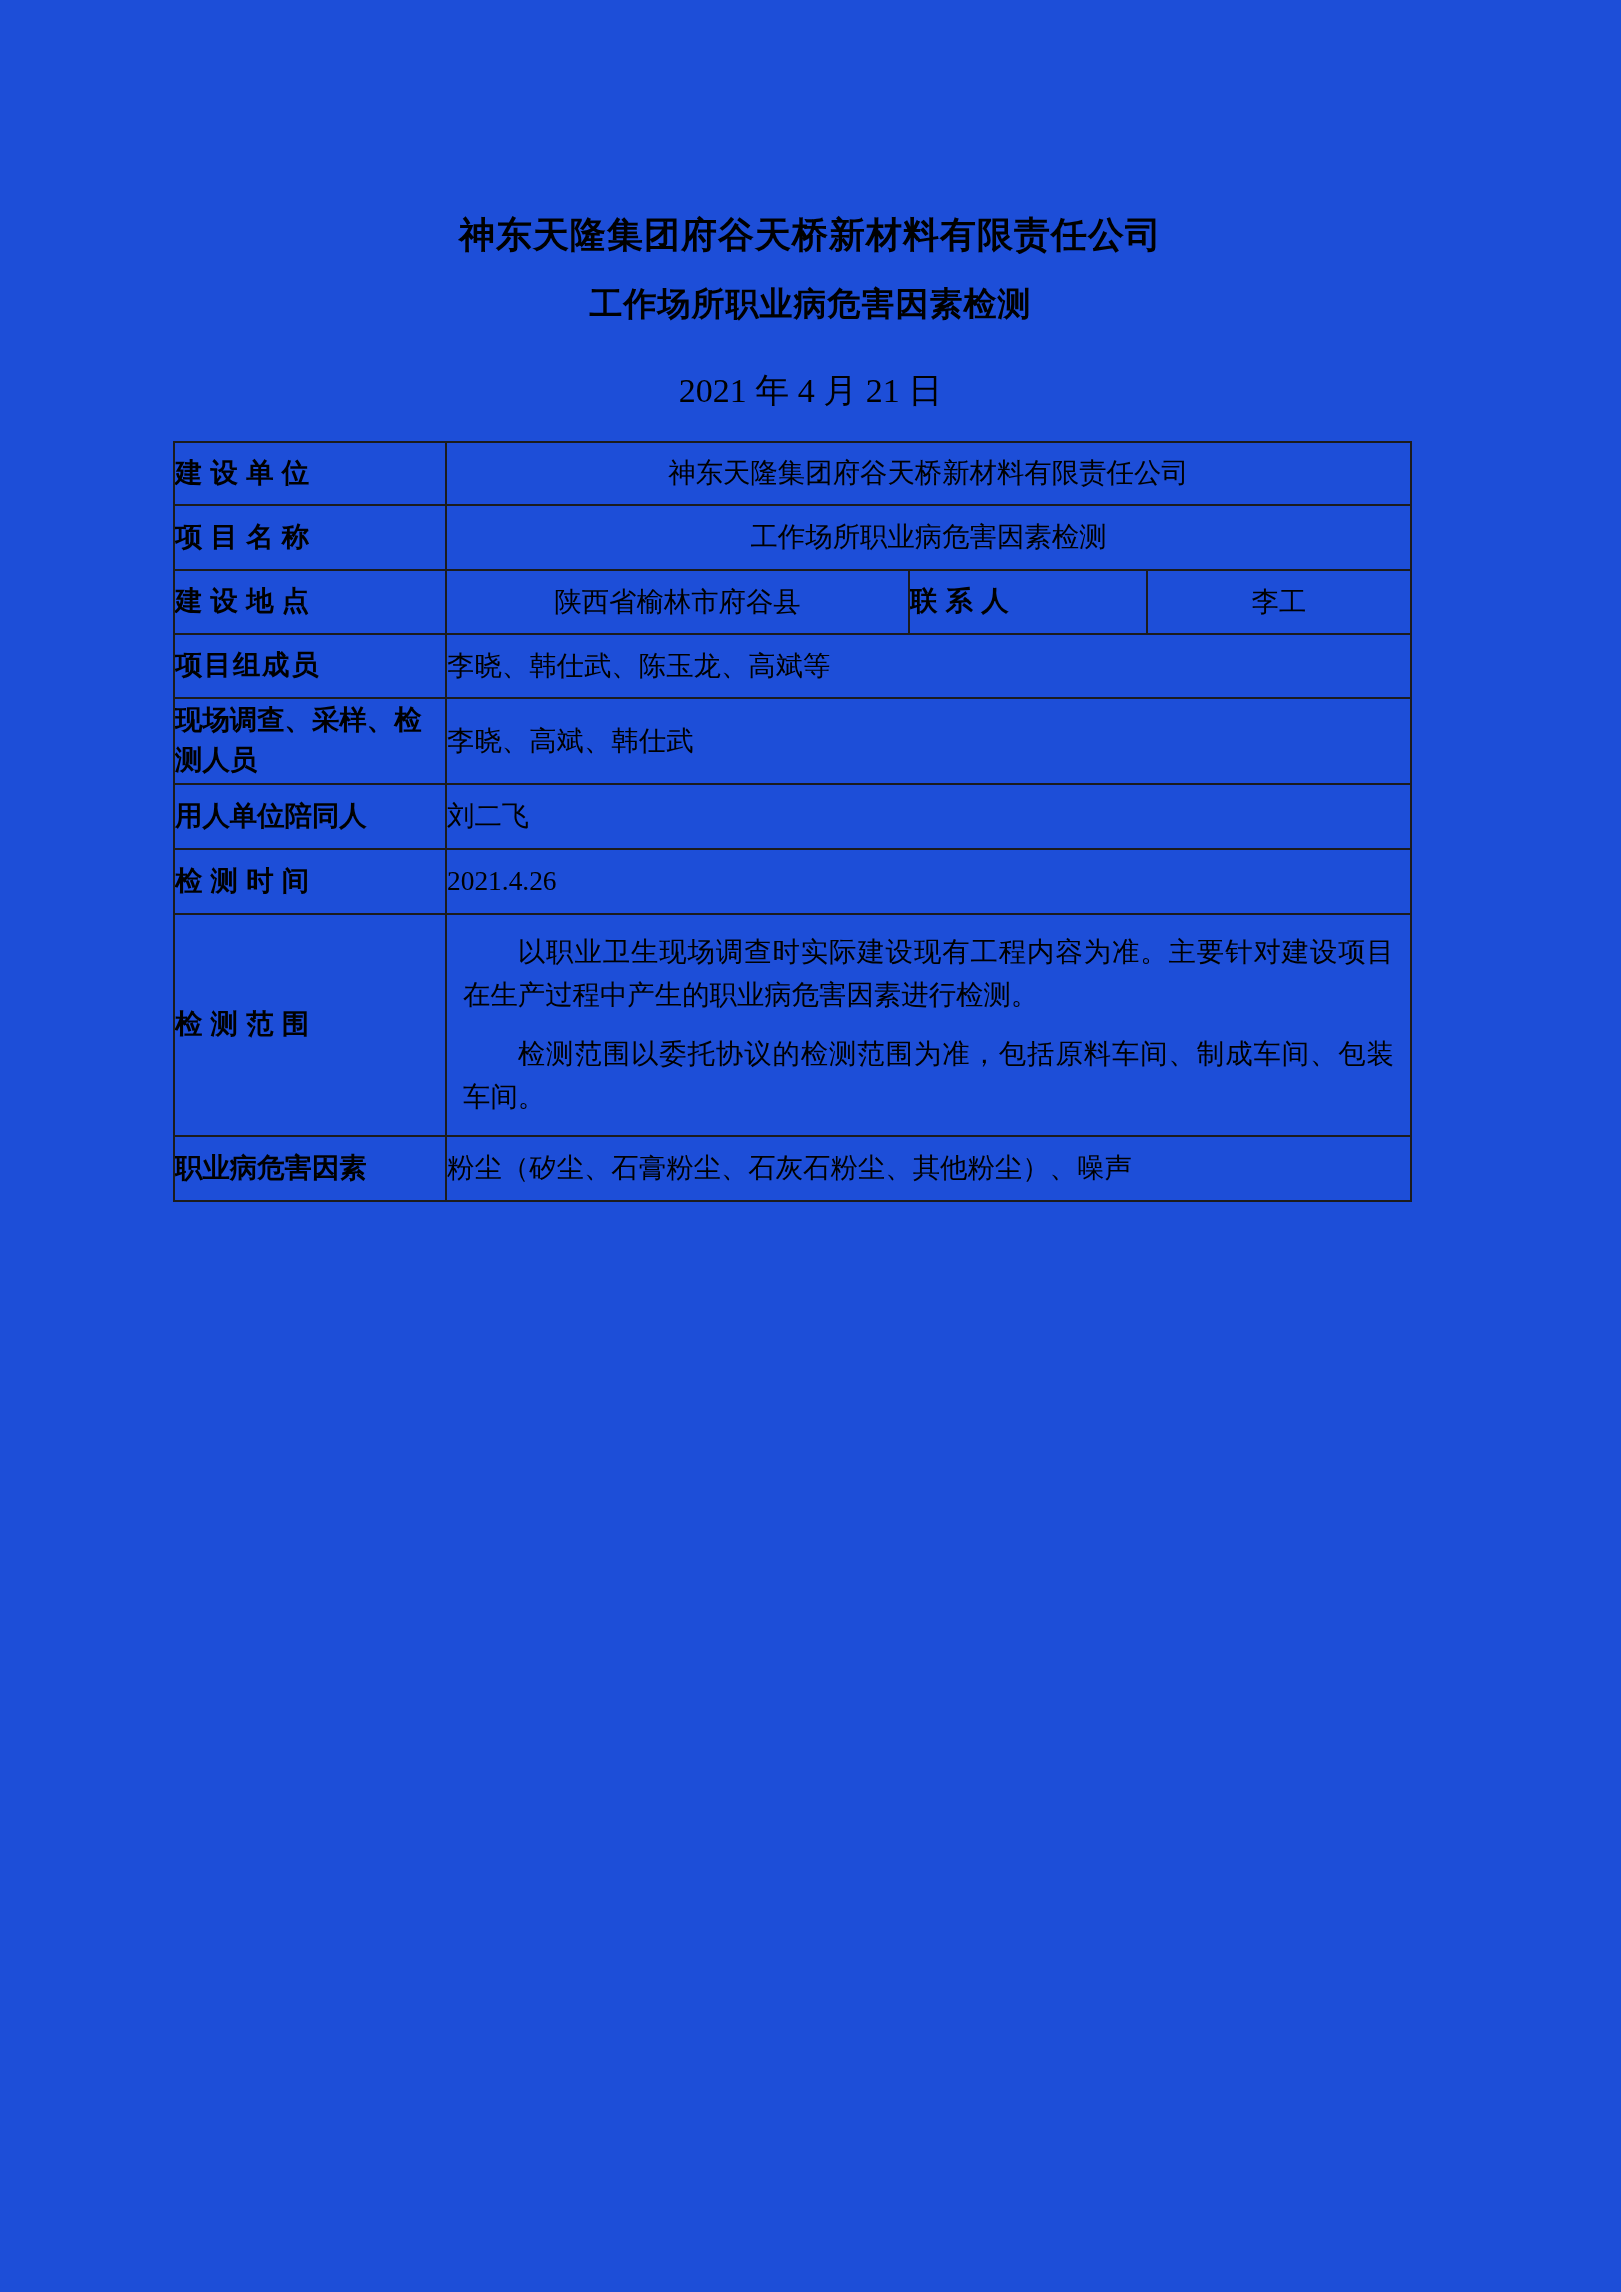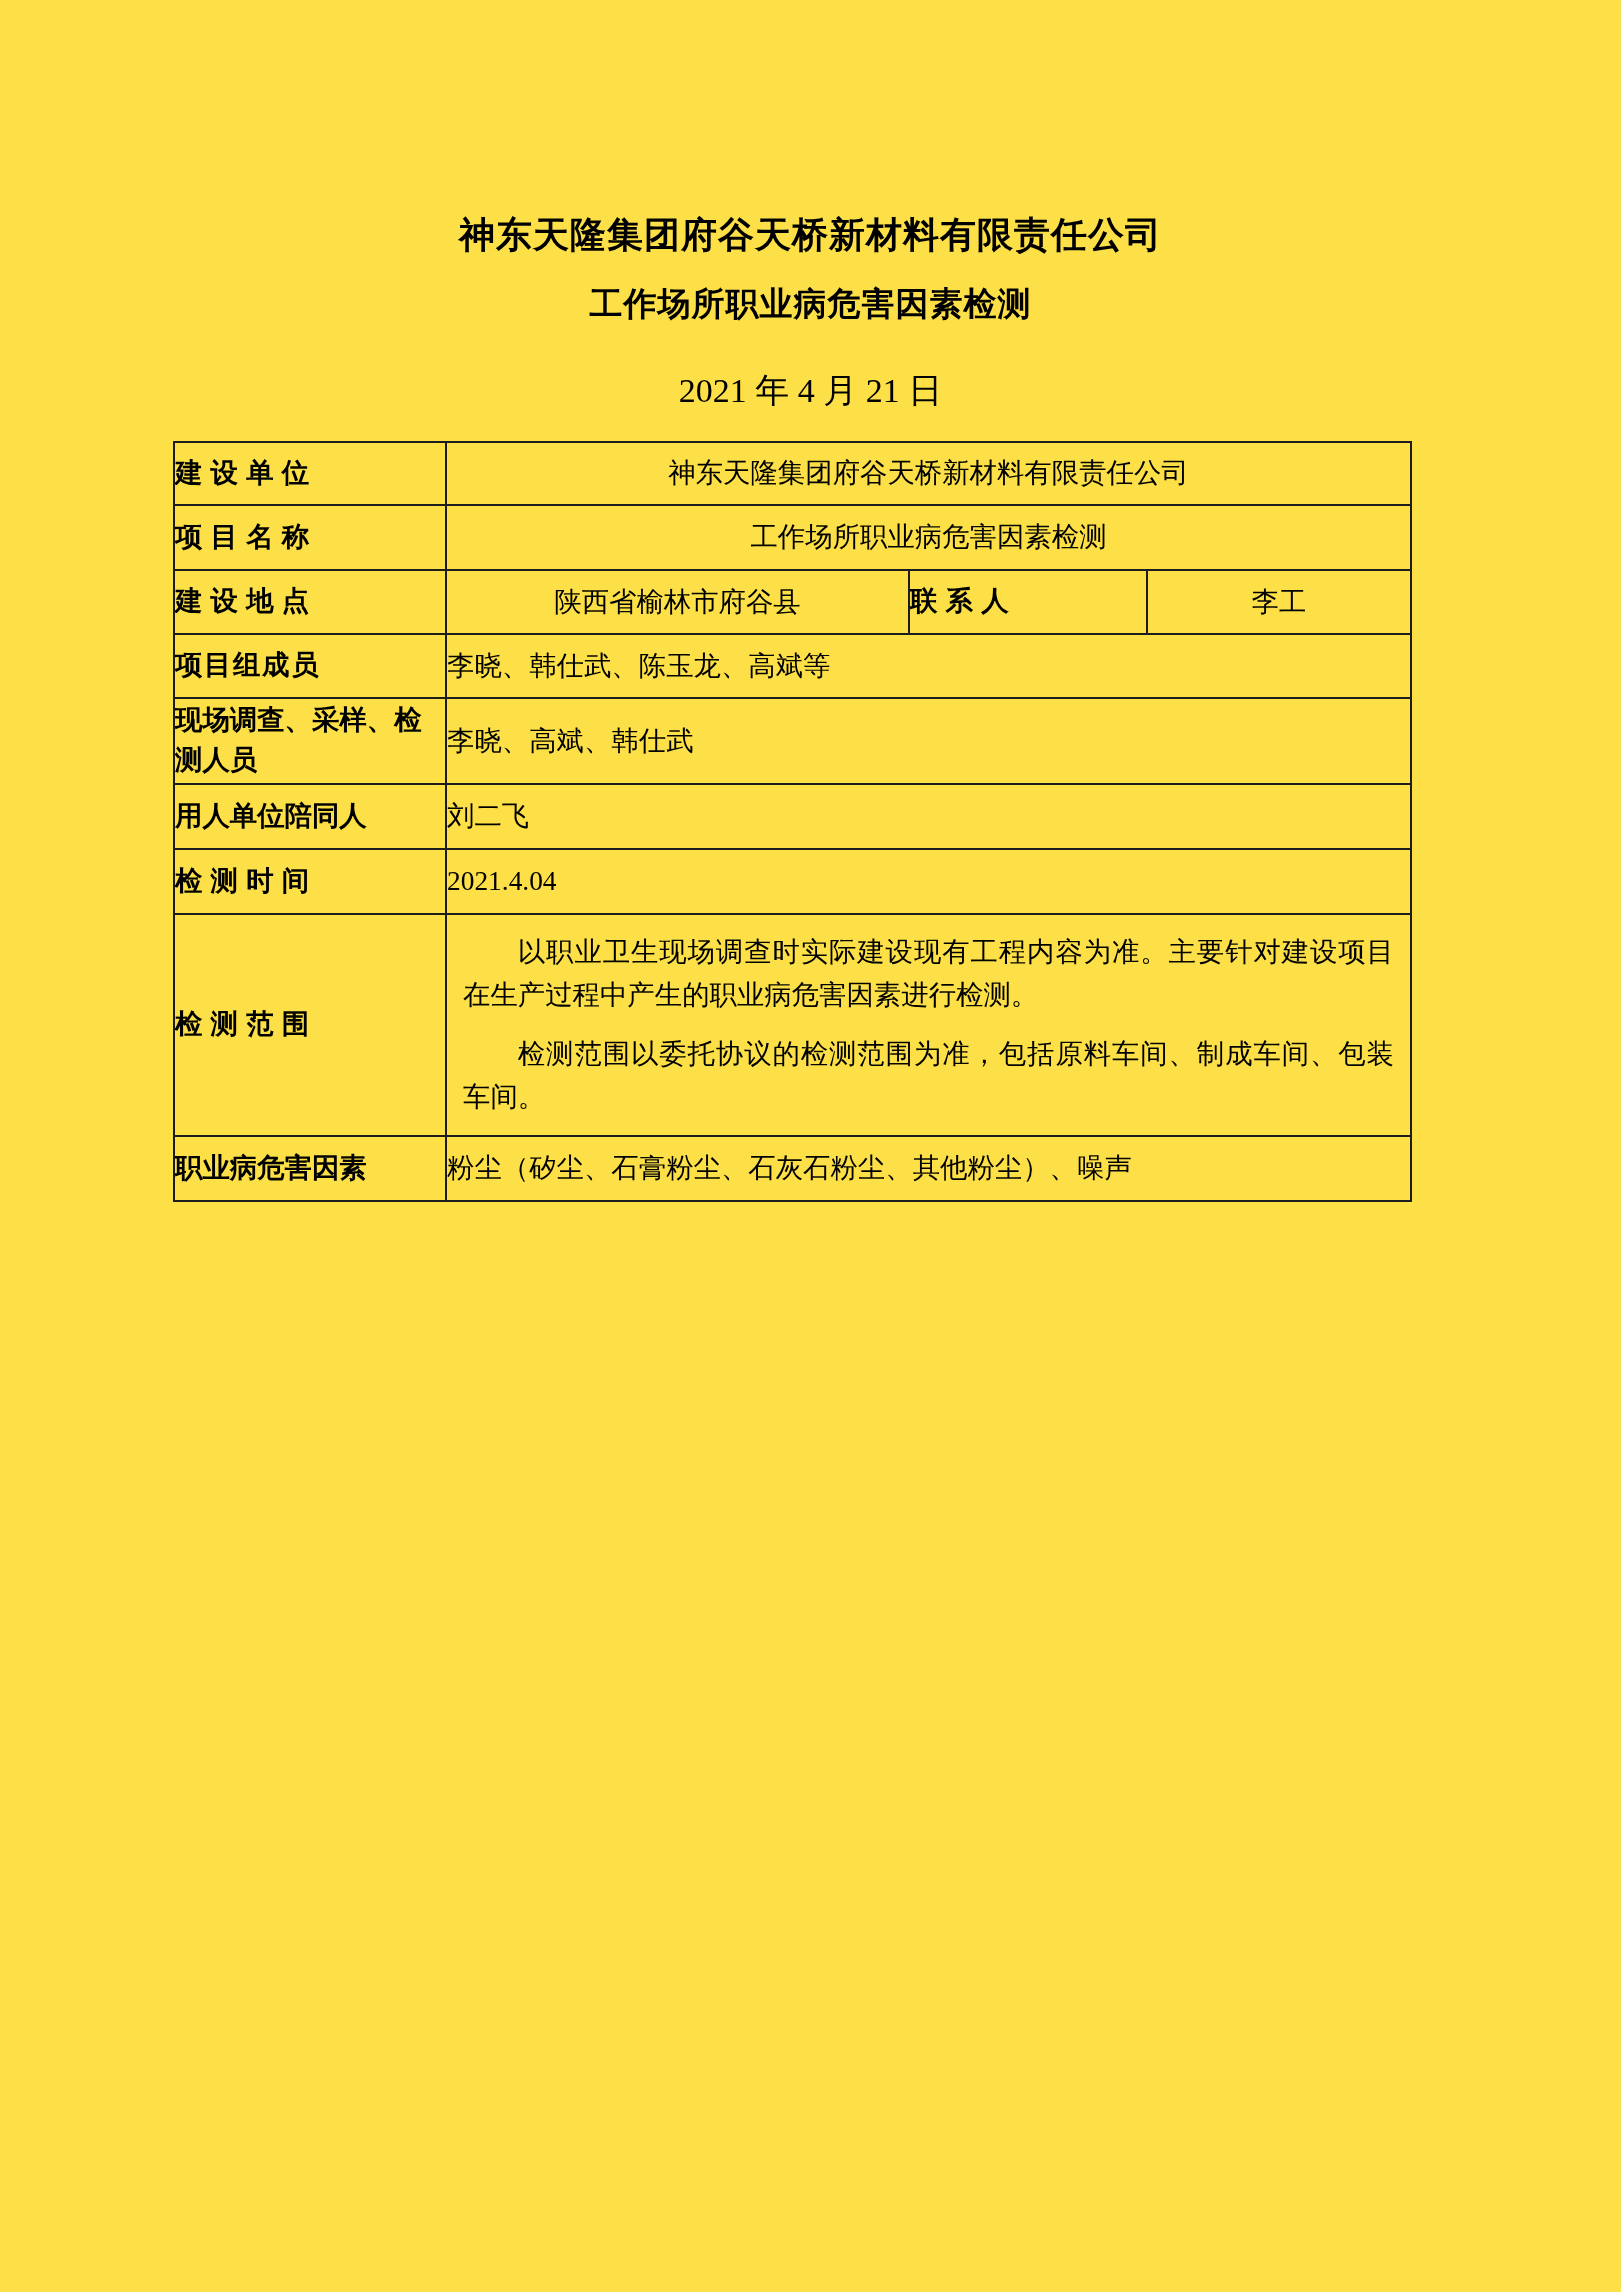--- a/index.html
+++ b/index.html
@@ -6,21 +6,21 @@
     margin: 0;
     padding: 0;
     background: #ffffff;
     font-family: "Liberation Serif", serif;
     color: #000000;
   }
   .page {
     position: relative;
     width: 1621px;
     height: 2293px;
-    background: #fde047;
+    background: #1d4ed8;
     overflow: hidden;
   }
   .doc-title-company {
     margin: 0;
     padding-top: 214px;
     text-align: center;
     font-size: 36px;
     font-weight: 700;
     letter-spacing: 1px;
     line-height: 1.2;
@@ -145,21 +145,21 @@
       <td class="cell-value" colspan="3">李晓、高斌、韩仕武</td>
     </tr>
 
     <tr class="r6">
       <td class="cell-label">用人单位陪同人</td>
       <td class="cell-value" colspan="3">刘二飞</td>
     </tr>
 
     <tr class="r7">
       <td class="cell-label ls-wide">检测时间</td>
-      <td class="cell-value" colspan="3">2021.4.04</td>
+      <td class="cell-value" colspan="3">2021.4.26</td>
     </tr>
 
     <tr class="r8">
       <td class="cell-label ls-wide">检测范围</td>
       <td class="cell-scope" colspan="3">
         <p>以职业卫生现场调查时实际建设现有工程内容为准。主要针对建设项目在生产过程中产生的职业病危害因素进行检测。</p>
         <p>检测范围以委托协议的检测范围为准，包括原料车间、制成车间、包装车间。</p>
       </td>
     </tr>
 

